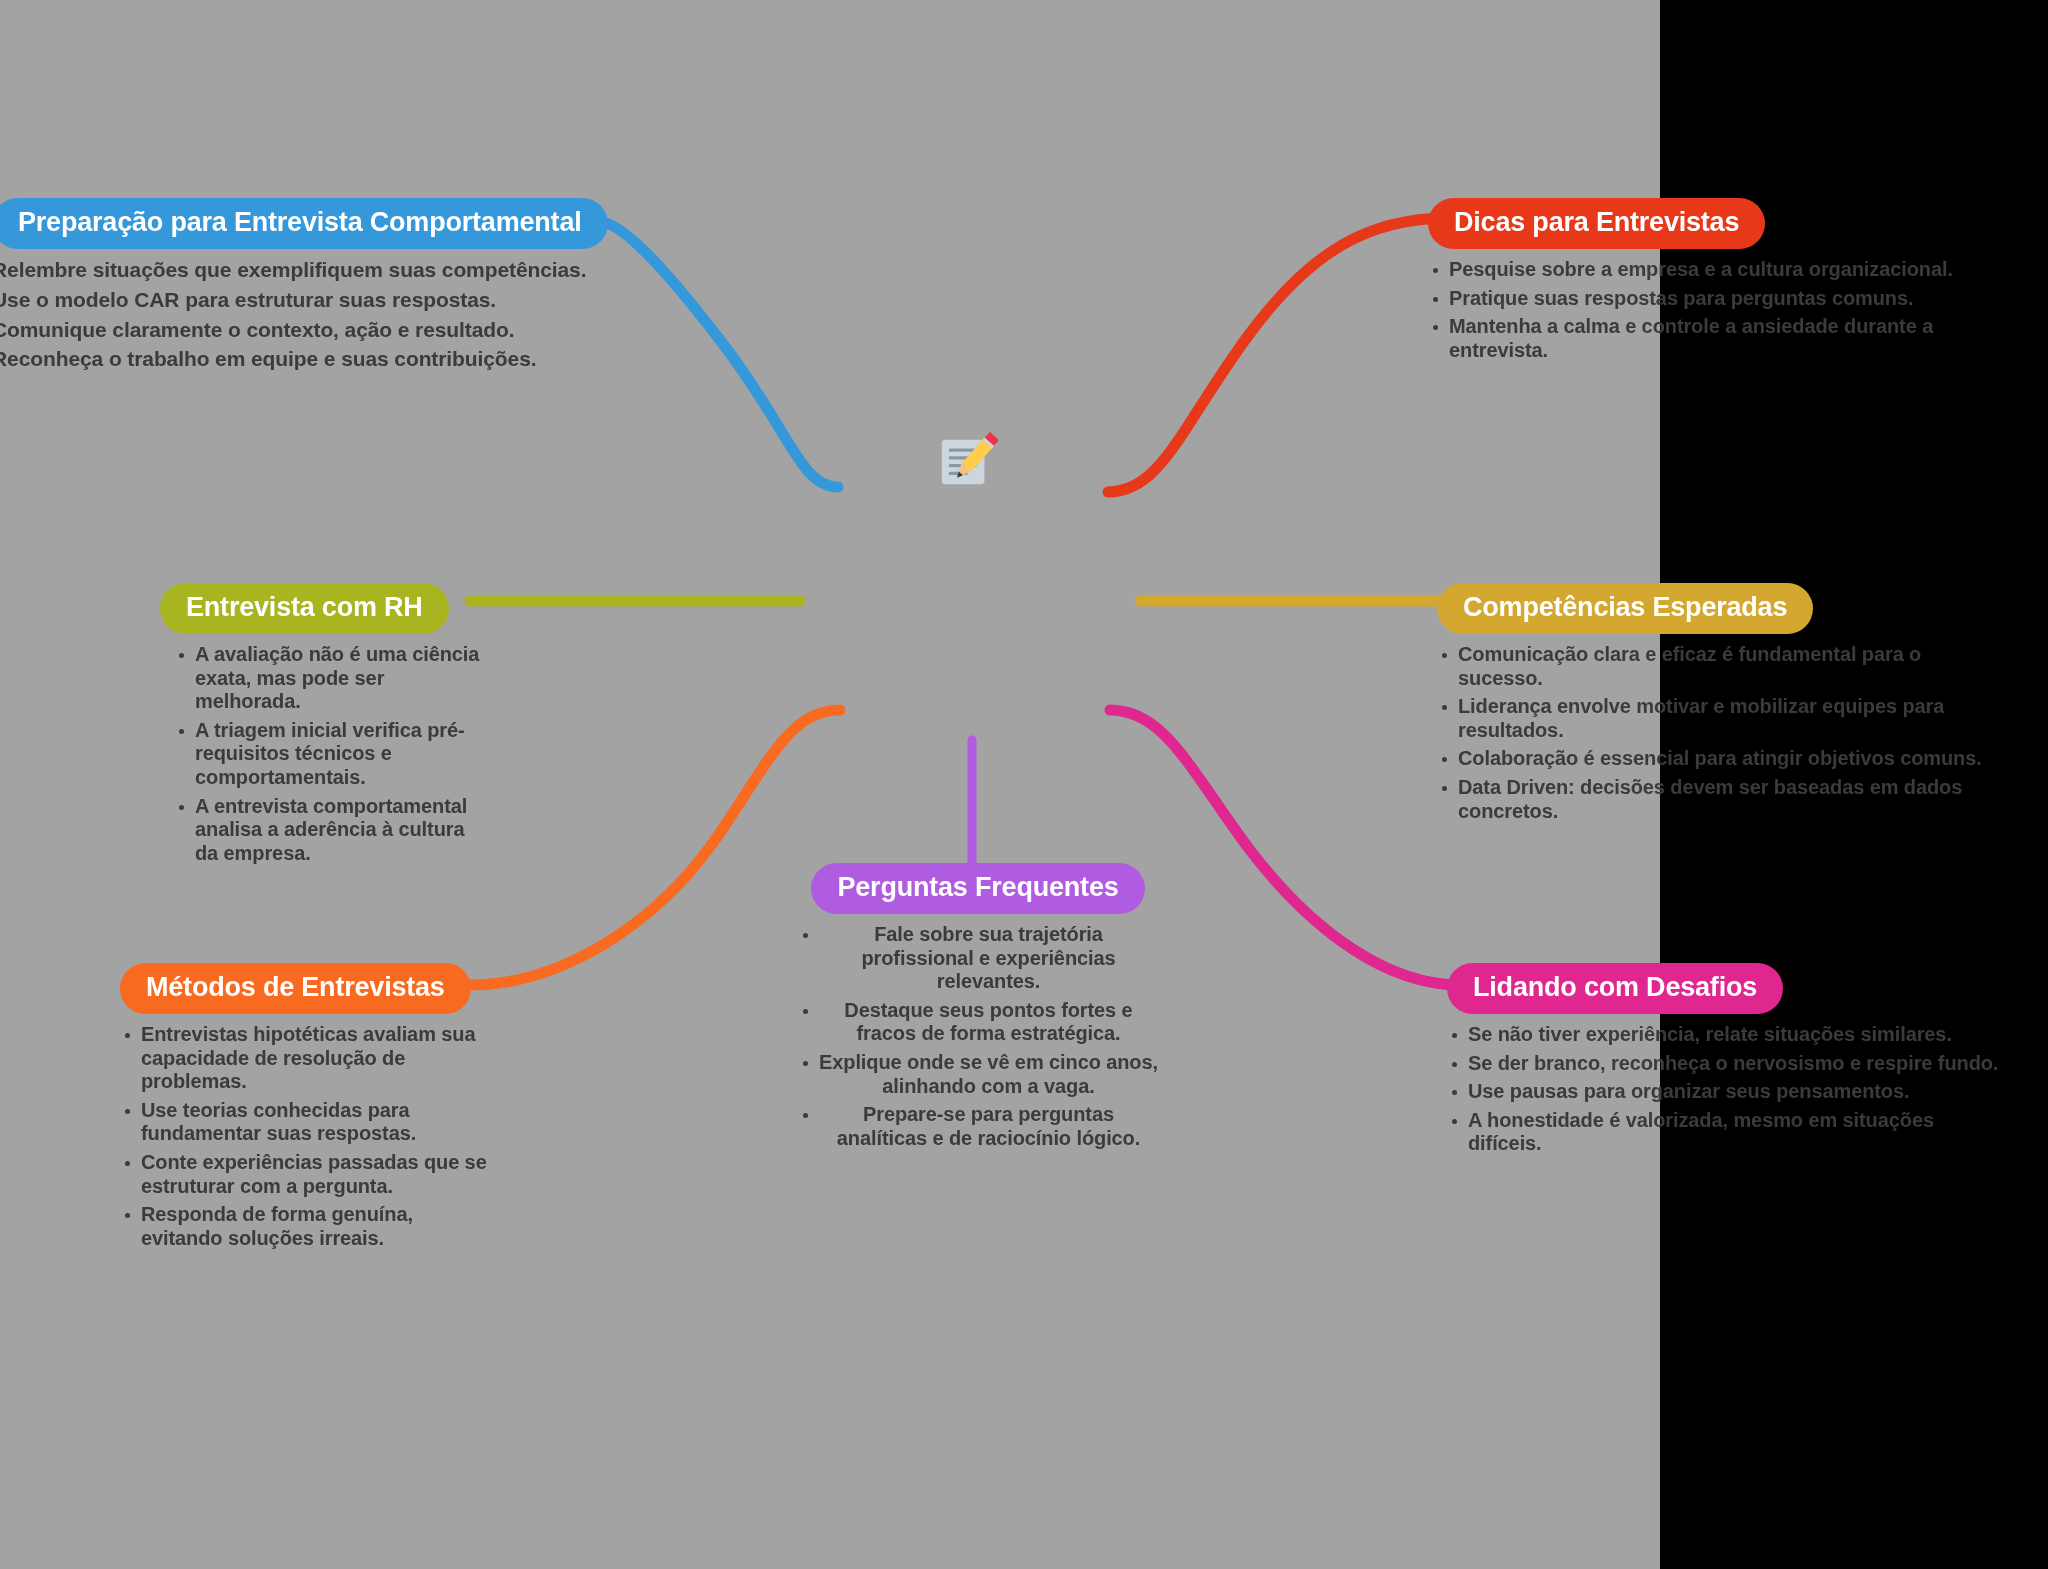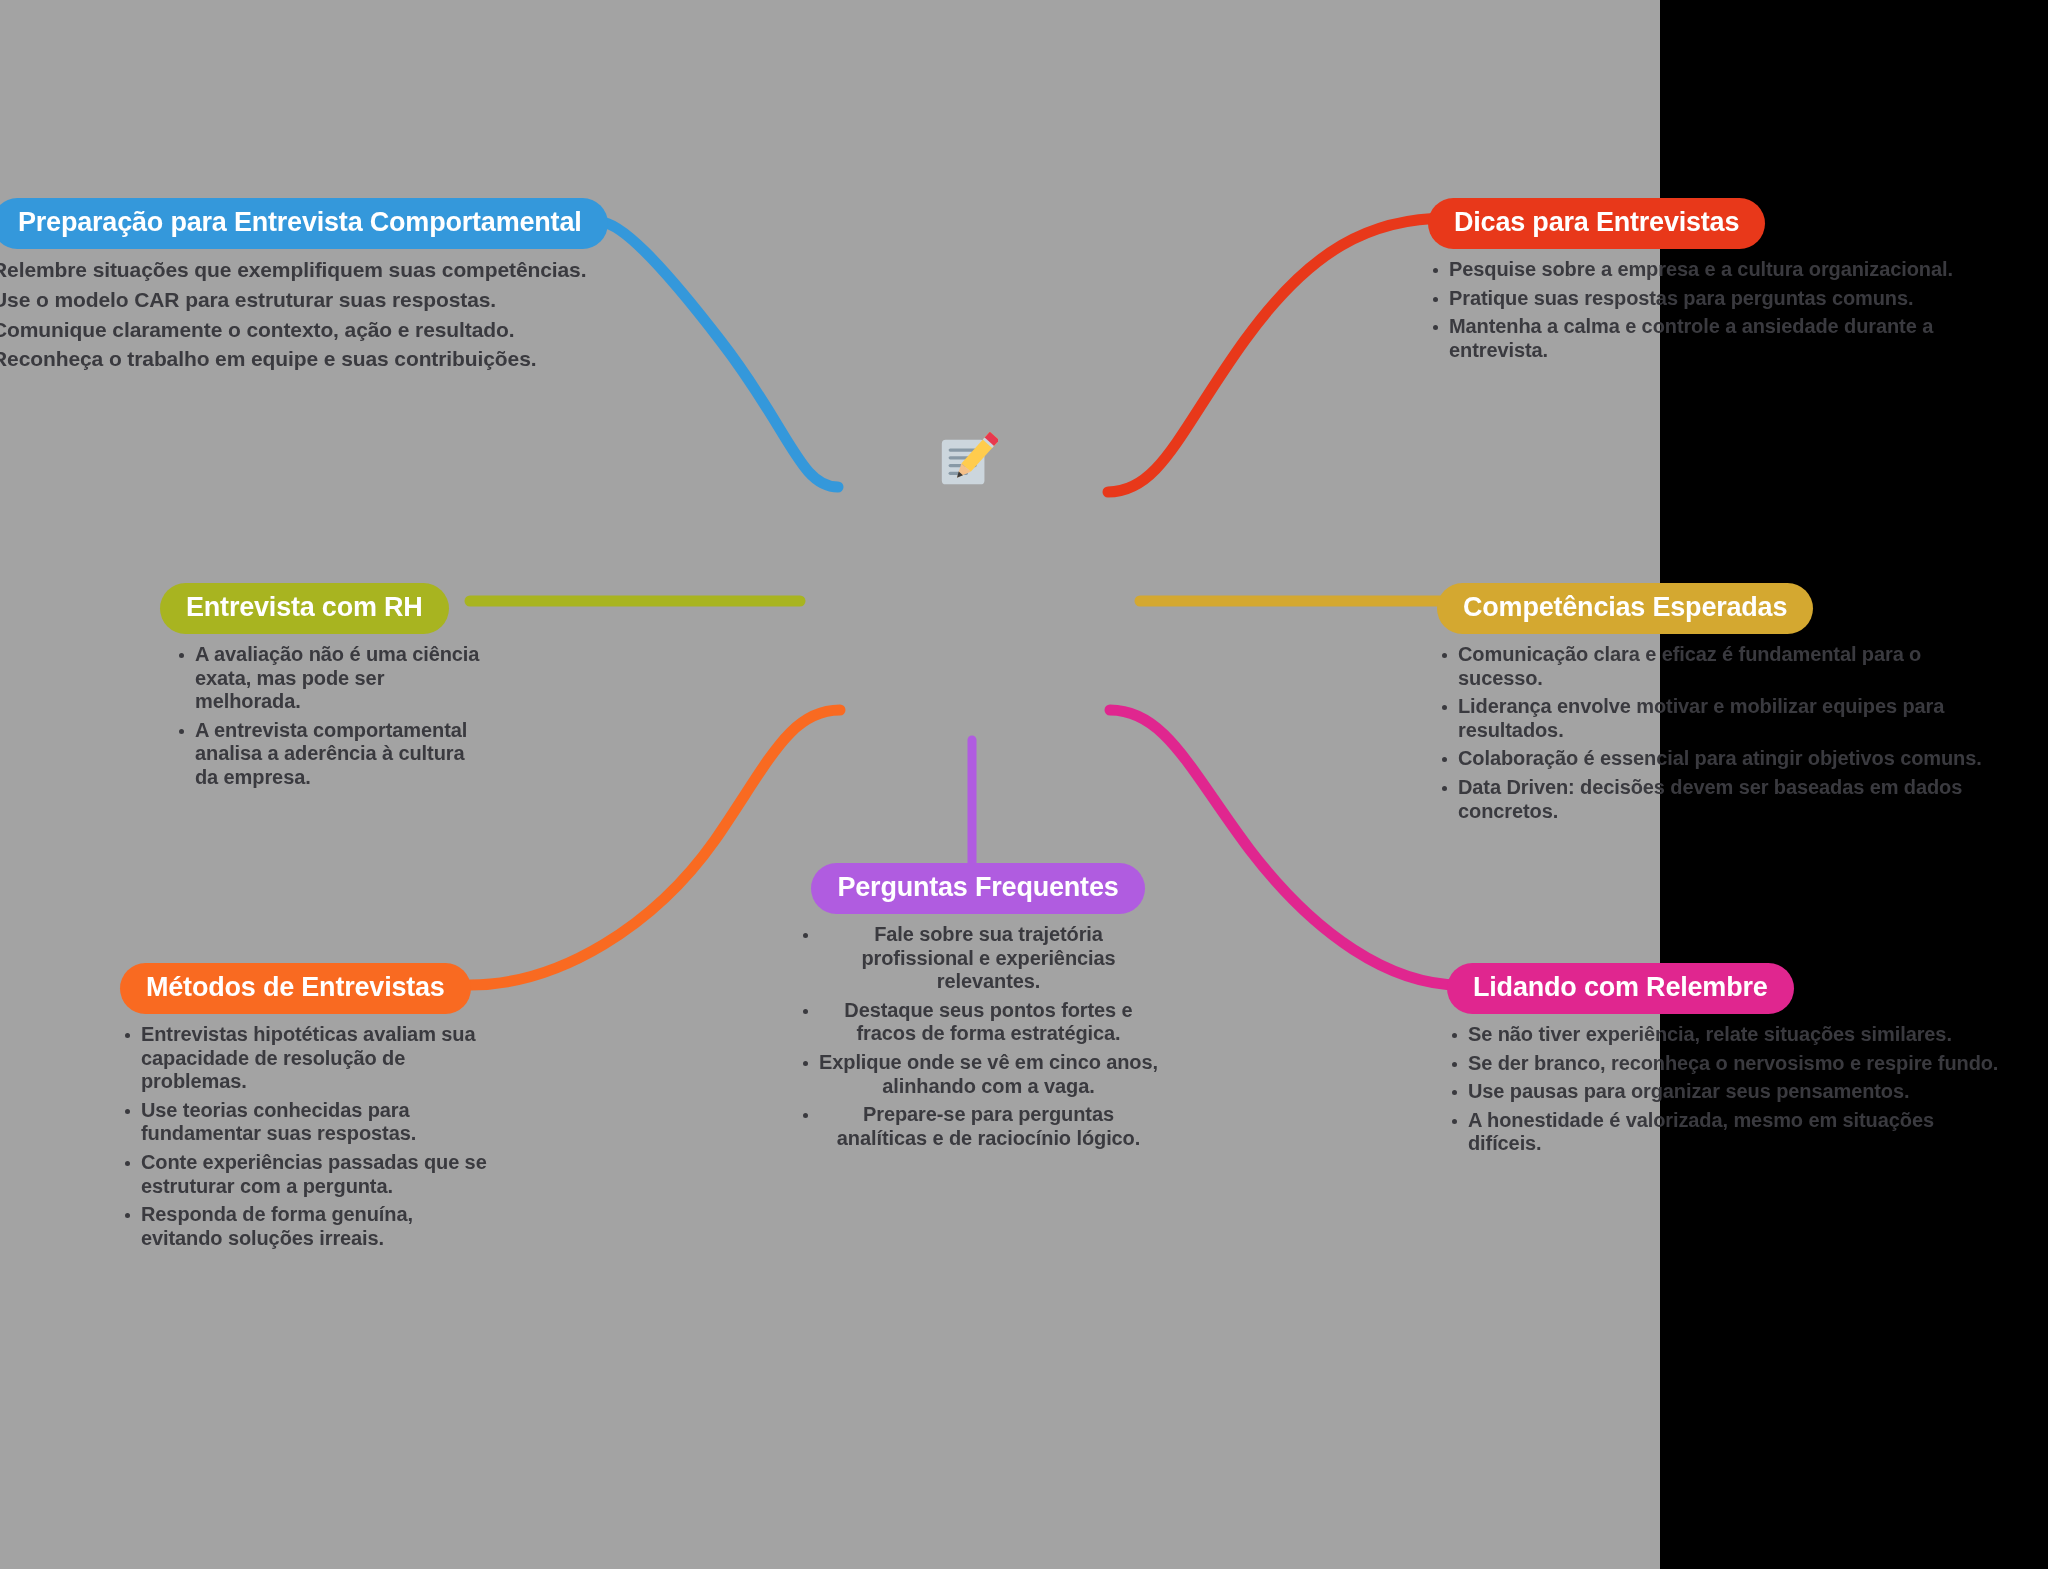--- a/index.html
+++ b/index.html
@@ -154,20 +154,21 @@
       <li>Pesquise sobre a empresa e a cultura organizacional.</li>
       <li>Pratique suas respostas para perguntas comuns.</li>
       <li>Mantenha a calma e controle a ansiedade durante a entrevista.</li>
     </ul>
   </div>
 
   <div class="node" id="node-rh">
     <div class="pill" style="background:#a8b420;">Entrevista com RH</div>
     <ul class="bullets">
       <li>A avaliação não é uma ciência exata, mas pode ser melhorada.</li>
+      <li>A triagem inicial verifica pré-requisitos técnicos e comportamentais.</li>
       <li>A entrevista comportamental analisa a aderência à cultura da empresa.</li>
     </ul>
   </div>
 
   <div class="node" id="node-competencias">
     <div class="pill" style="background:#d4a830;">Competências Esperadas</div>
     <ul class="bullets">
       <li>Comunicação clara e eficaz é fundamental para o sucesso.</li>
       <li>Liderança envolve motivar e mobilizar equipes para resultados.</li>
       <li>Colaboração é essencial para atingir objetivos comuns.</li>
@@ -189,21 +190,21 @@
     <div class="pill" style="background:#b05ce0;">Perguntas Frequentes</div>
     <ul class="bullets" style="margin-left:0;">
       <li>Fale sobre sua trajetória profissional e experiências relevantes.</li>
       <li>Destaque seus pontos fortes e fracos de forma estratégica.</li>
       <li>Explique onde se vê em cinco anos, alinhando com a vaga.</li>
       <li>Prepare-se para perguntas analíticas e de raciocínio lógico.</li>
     </ul>
   </div>
 
   <div class="node" id="node-desafios">
-    <div class="pill" style="background:#e0268f;">Lidando com Relembre</div>
+    <div class="pill" style="background:#e0268f;">Lidando com Desafios</div>
     <ul class="bullets">
       <li>Se não tiver experiência, relate situações similares.</li>
       <li>Se der branco, reconheça o nervosismo e respire fundo.</li>
       <li>Use pausas para organizar seus pensamentos.</li>
       <li>A honestidade é valorizada, mesmo em situações difíceis.</li>
     </ul>
   </div>
 
 </div>
 

